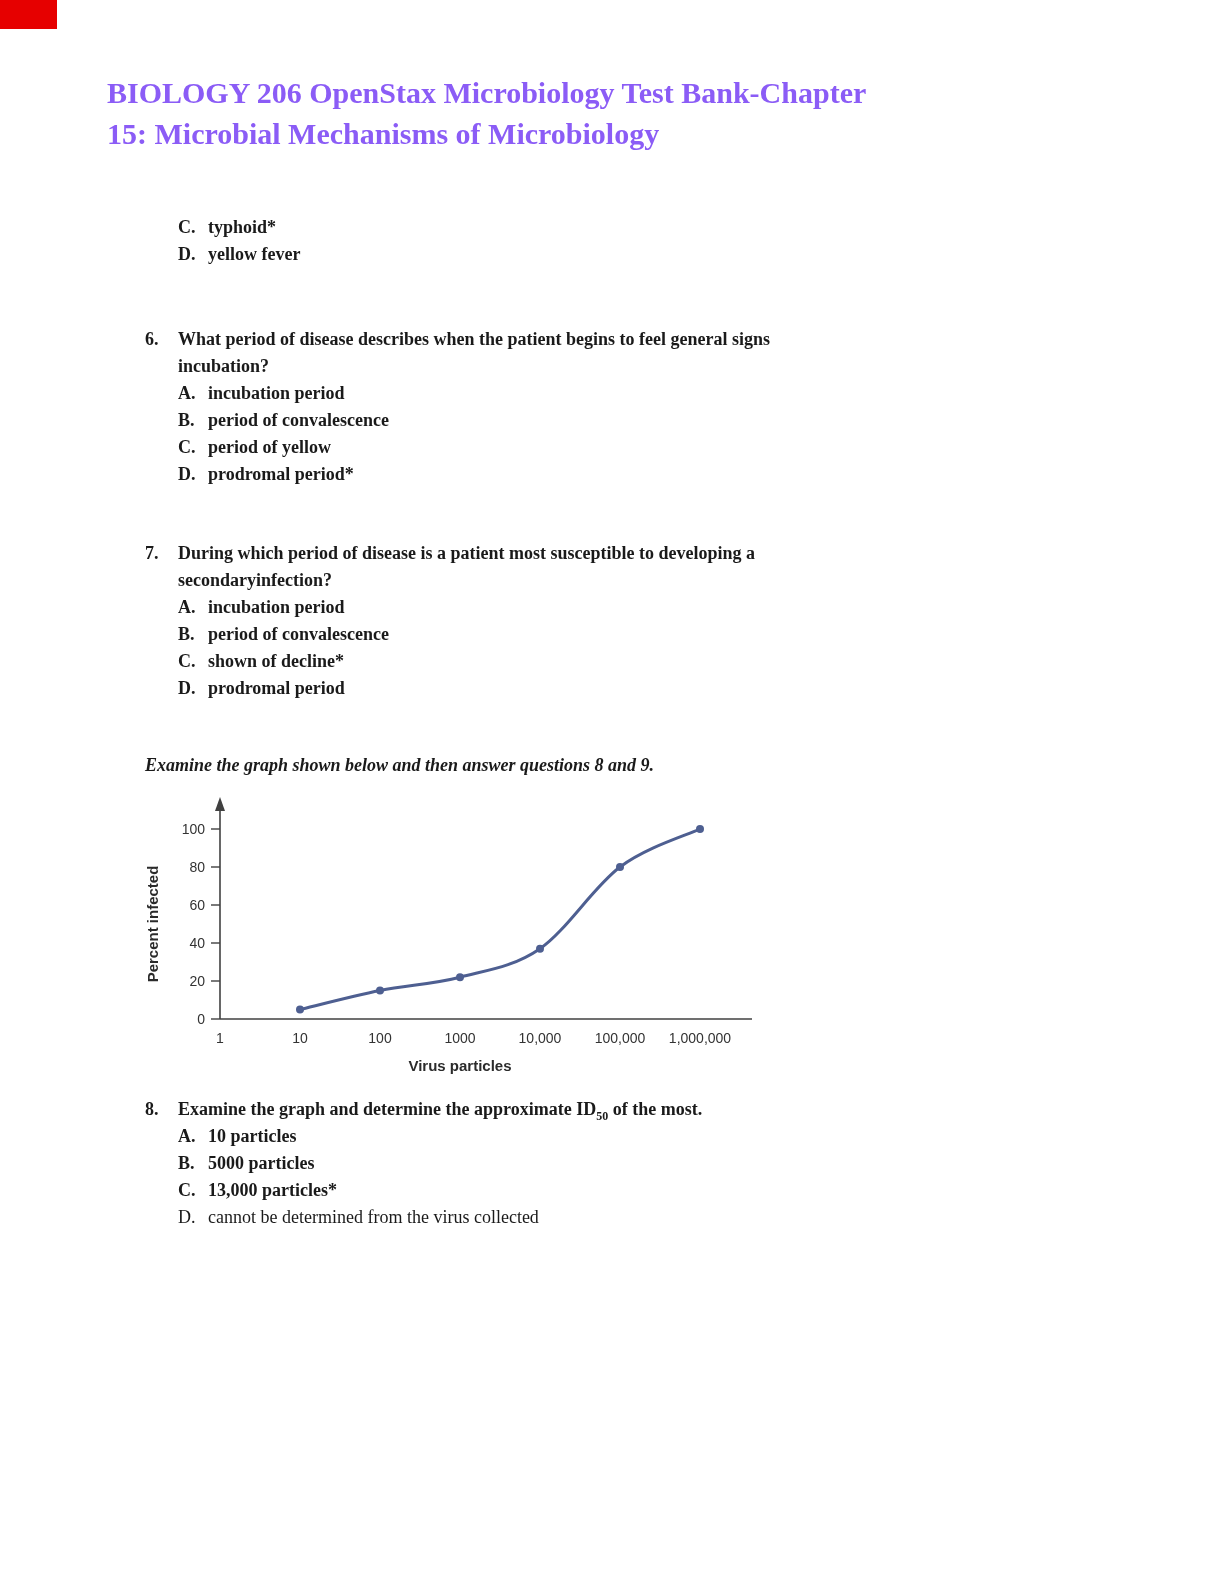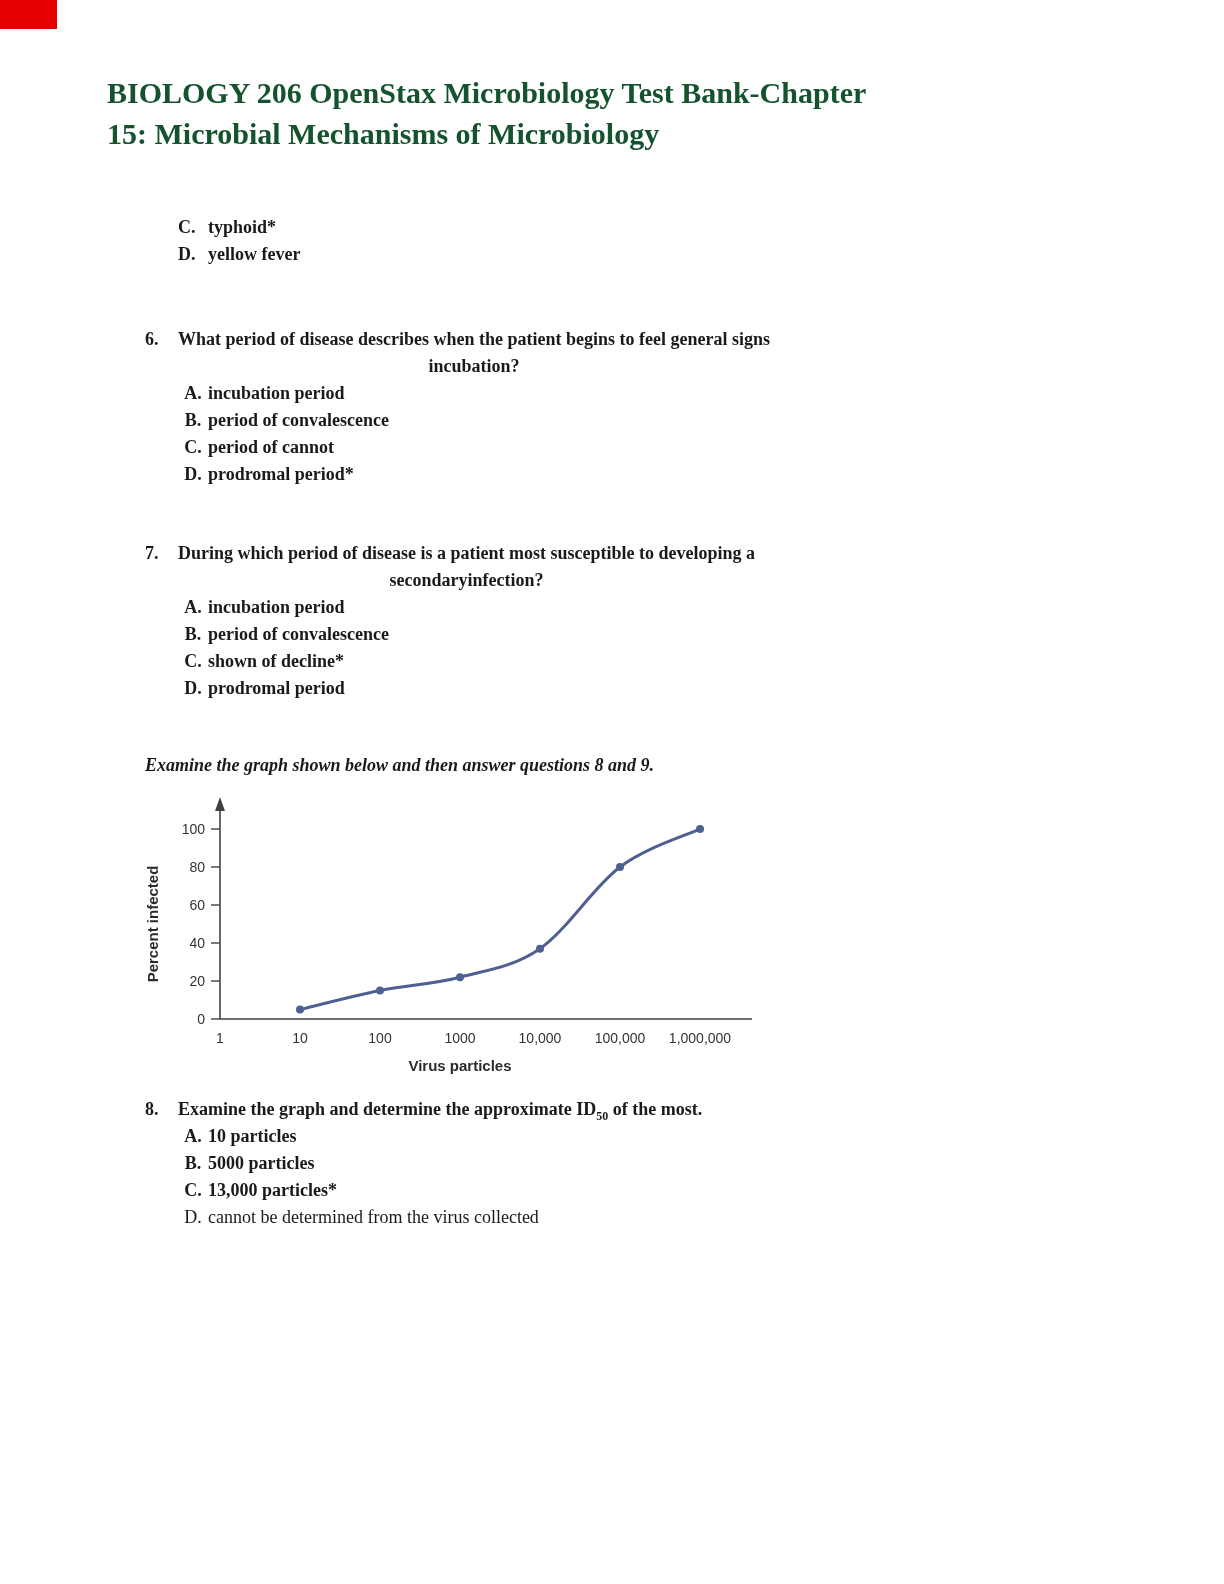--- a/index.html
+++ b/index.html
@@ -14,42 +14,42 @@
   .red-mark {
     position: absolute; top: 0; left: 0;
     width: 57px; height: 29px;
     background: #e60000;
   }
   .title {
     margin: 72px 60px 0 107px;
     width: 960px;
     font-size: 30px;
     font-weight: bold;
-    color: #14532d;
+    color: #8b5cf6;
     line-height: 1.37;
   }
   .leftover {
     margin: 60px 0 0 178px;
     font-size: 18px;
     font-weight: 600;
     line-height: 27px;
   }
   .opt-row { display: flex; }
   .olabel { width: 30px; flex: 0 0 30px; }
   .question {
     display: flex;
     font-size: 18px;
     font-weight: 600;
     line-height: 27px;
   }
   .q6 { margin: 58px 0 0 145px; }
   .q7 { margin: 52px 0 0 145px; }
   .q8 { margin: 10px 0 0 145px; }
   .qnum { width: 33px; flex: 0 0 33px; }
-  .qbody { max-width: 900px; text-align: center; }
+  .qbody { max-width: 900px; }
   .opt-regular { font-weight: normal; }
   sub { font-size: 12px; line-height: 0; }
   .graph-intro {
     margin: 50px 0 0 145px;
     font-size: 18px;
     font-weight: 600;
     font-style: italic;
     line-height: 27px;
   }
   .chart {
@@ -94,21 +94,21 @@
       <div class="opt-row">
         <span class="olabel">A.</span>
         <span>incubation period</span>
       </div>
       <div class="opt-row">
         <span class="olabel">B.</span>
         <span>period of convalescence</span>
       </div>
       <div class="opt-row">
         <span class="olabel">C.</span>
-        <span>period of cannot</span>
+        <span>period of yellow</span>
       </div>
       <div class="opt-row">
         <span class="olabel">D.</span>
         <span>prodromal period*</span>
       </div>
     </div>
   </div>
 
   <div class="question q7">
     <div class="qnum">7.</div>

